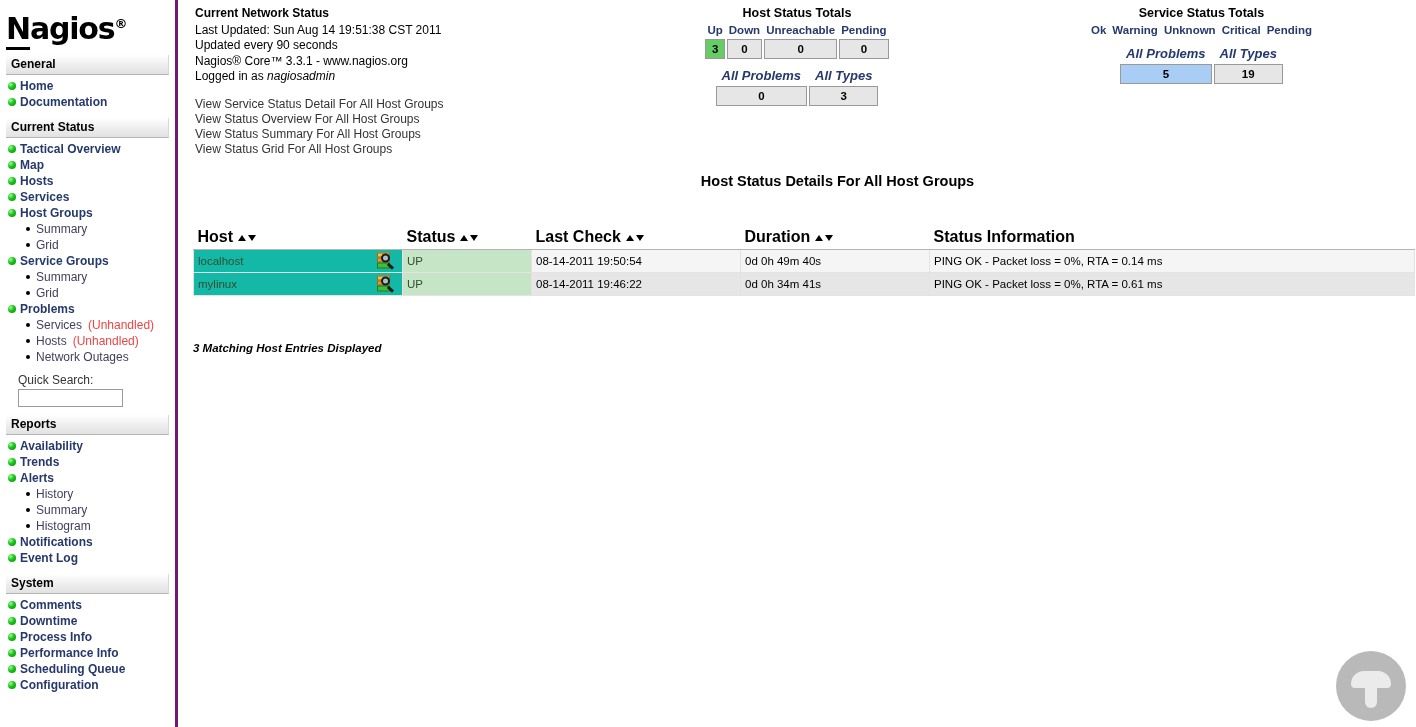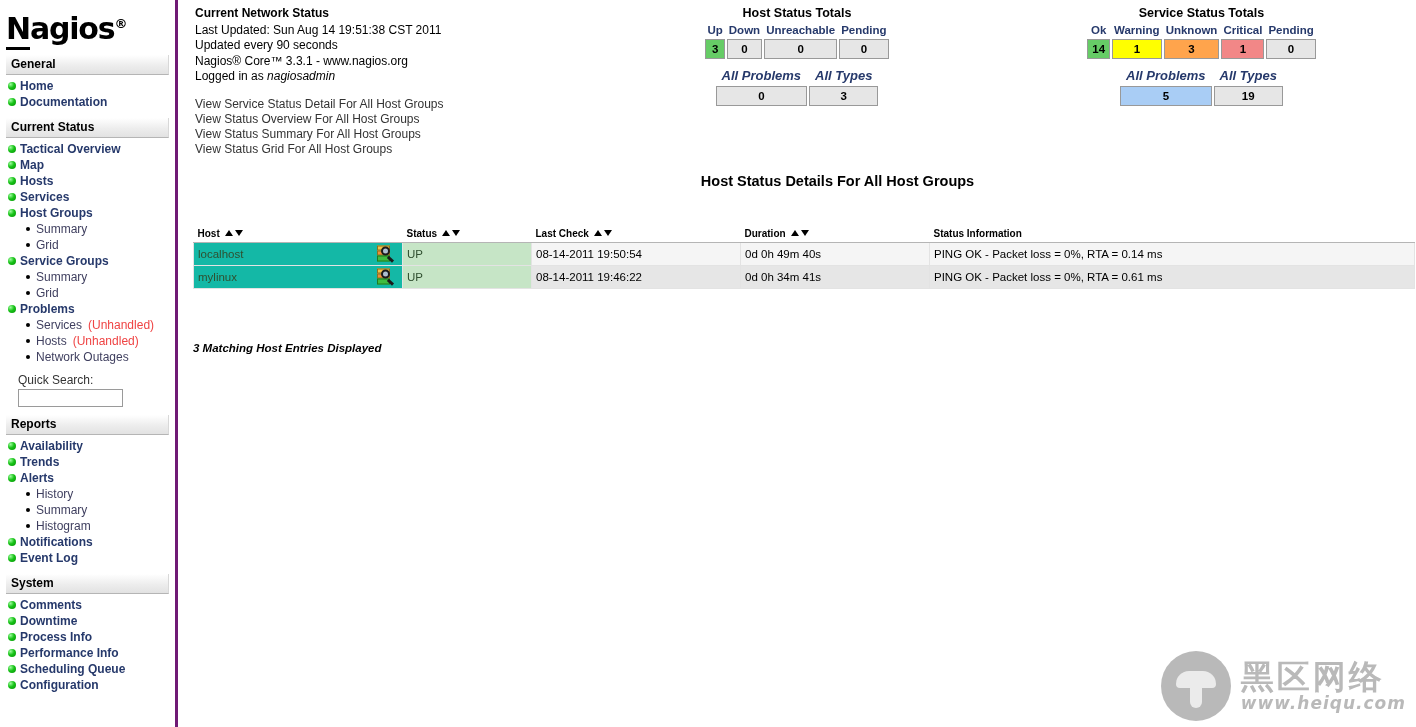--- a/index.html
+++ b/index.html
@@ -236,21 +236,21 @@
   
   #host-table {
     position: absolute;
     left: 14px;
     top: 228px;
     width: 1222px;
     border-collapse: collapse;
   }
   #host-table th.col-head {
     text-align: left;
-    font-size: 10px;
+    font-size: 16px;
     font-weight: bold;
     color: #000;
     padding: 0 0 3px 4px;
     border-bottom: 1px solid #b5b5b5;
     white-space: nowrap;
     vertical-align: bottom;
   }
   .sortarrows {
     display: inline-block;
     margin-left: 4px;
@@ -639,27 +639,20 @@
     <div class="totals" id="service-totals">
       <div class="totals-title">Service Status Totals</div>
       <table>
         <tbody>
             <tr>
           <th>Ok</th>
           <th>Warning</th>
           <th>Unknown</th>
           <th>Critical</th>
           <th>Pending</th>
-        </tr>
-        <tr>
-          <td class="cell" style="background:#66CC66;">14</td>
-          <td class="cell" style="background:#FFFF00;">1</td>
-          <td class="cell" style="background:#FFA44C;">3</td>
-          <td class="cell" style="background:#F28787;">1</td>
-          <td class="cell" style="background:#E6E6E6;">0</td>
         </tr>
       </tbody>
         </table>
       <table style="margin-top:3px;">
         <tbody>
             <tr>
           <td class="sub-head">All Problems</td>
           <td class="sub-head">All Types</td>
         </tr>
         <tr>
@@ -719,19 +712,15 @@
     </tbody>
   </table>
 
   <div class="matching-entries">3 Matching Host Entries Displayed</div>
 
   <div id="watermark">
     <div class="wm-circle">
       <div class="cap"></div>
       <div class="stem"></div>
     </div>
-    <div class="wm-text">
-      <div class="wm-cn">黑区网络</div>
-      <div class="wm-url">www.heiqu.com</div>
-    </div>
   </div>
 
 </div>
 
 </body></html>

